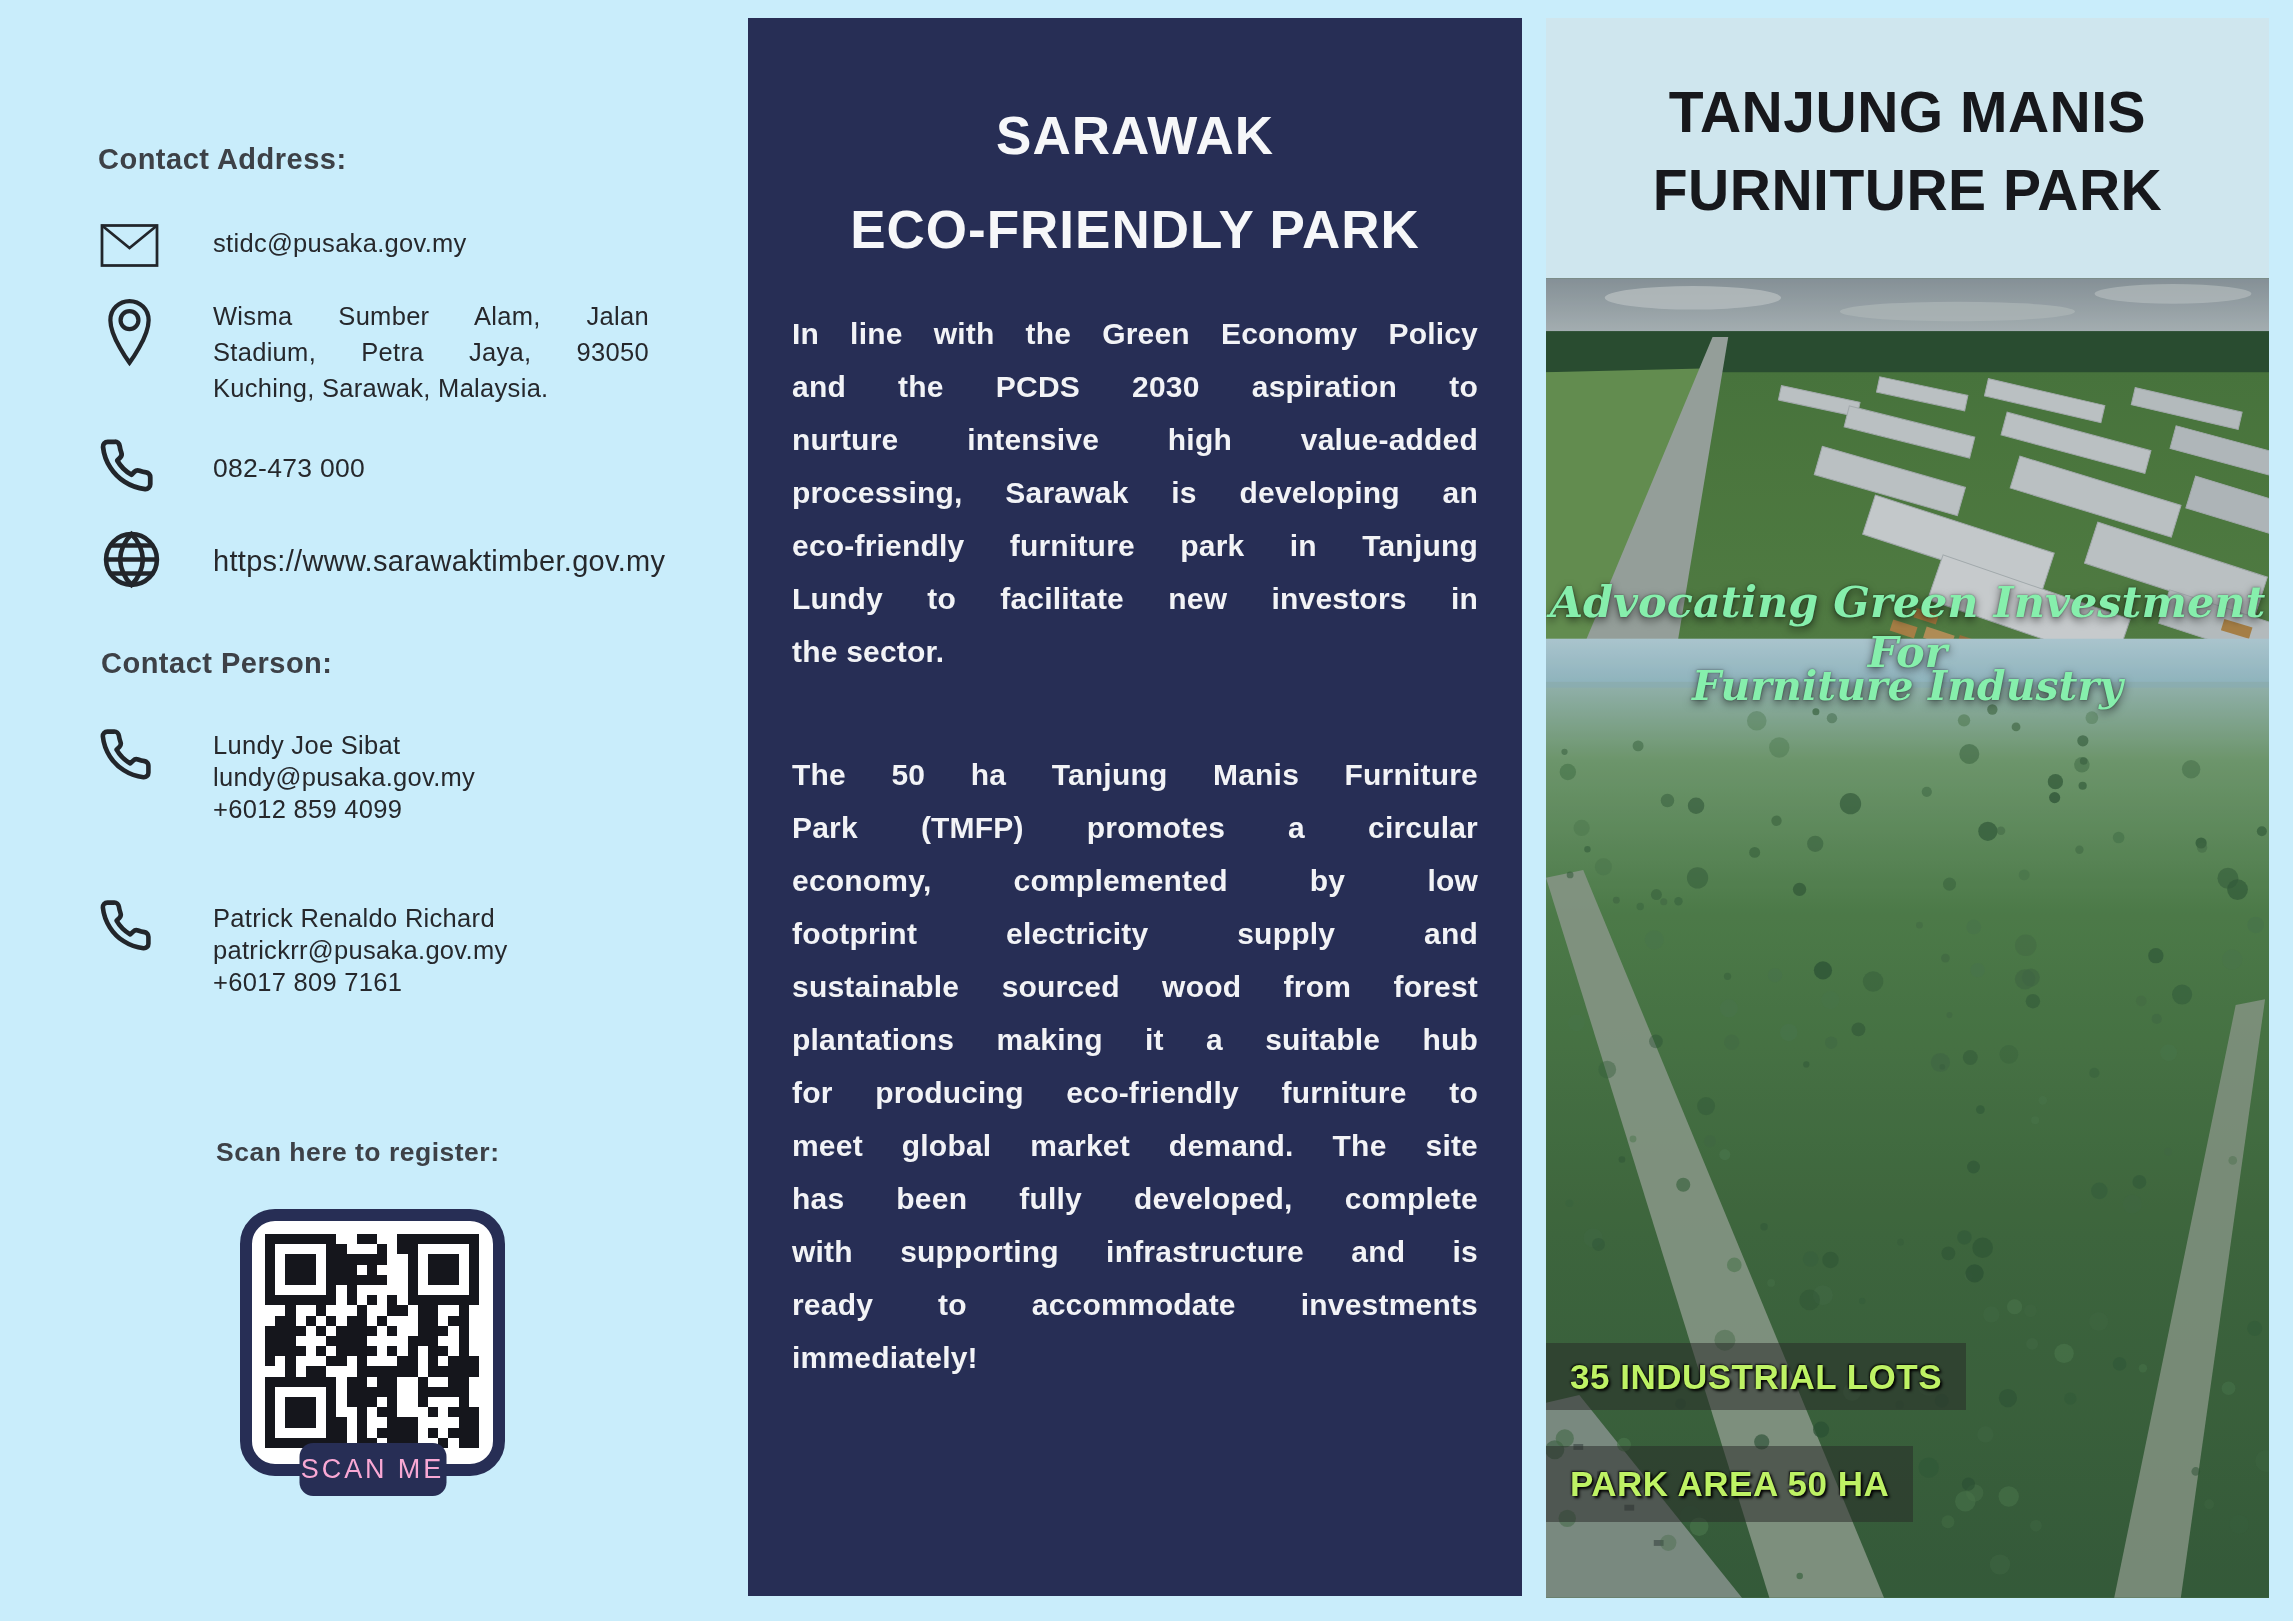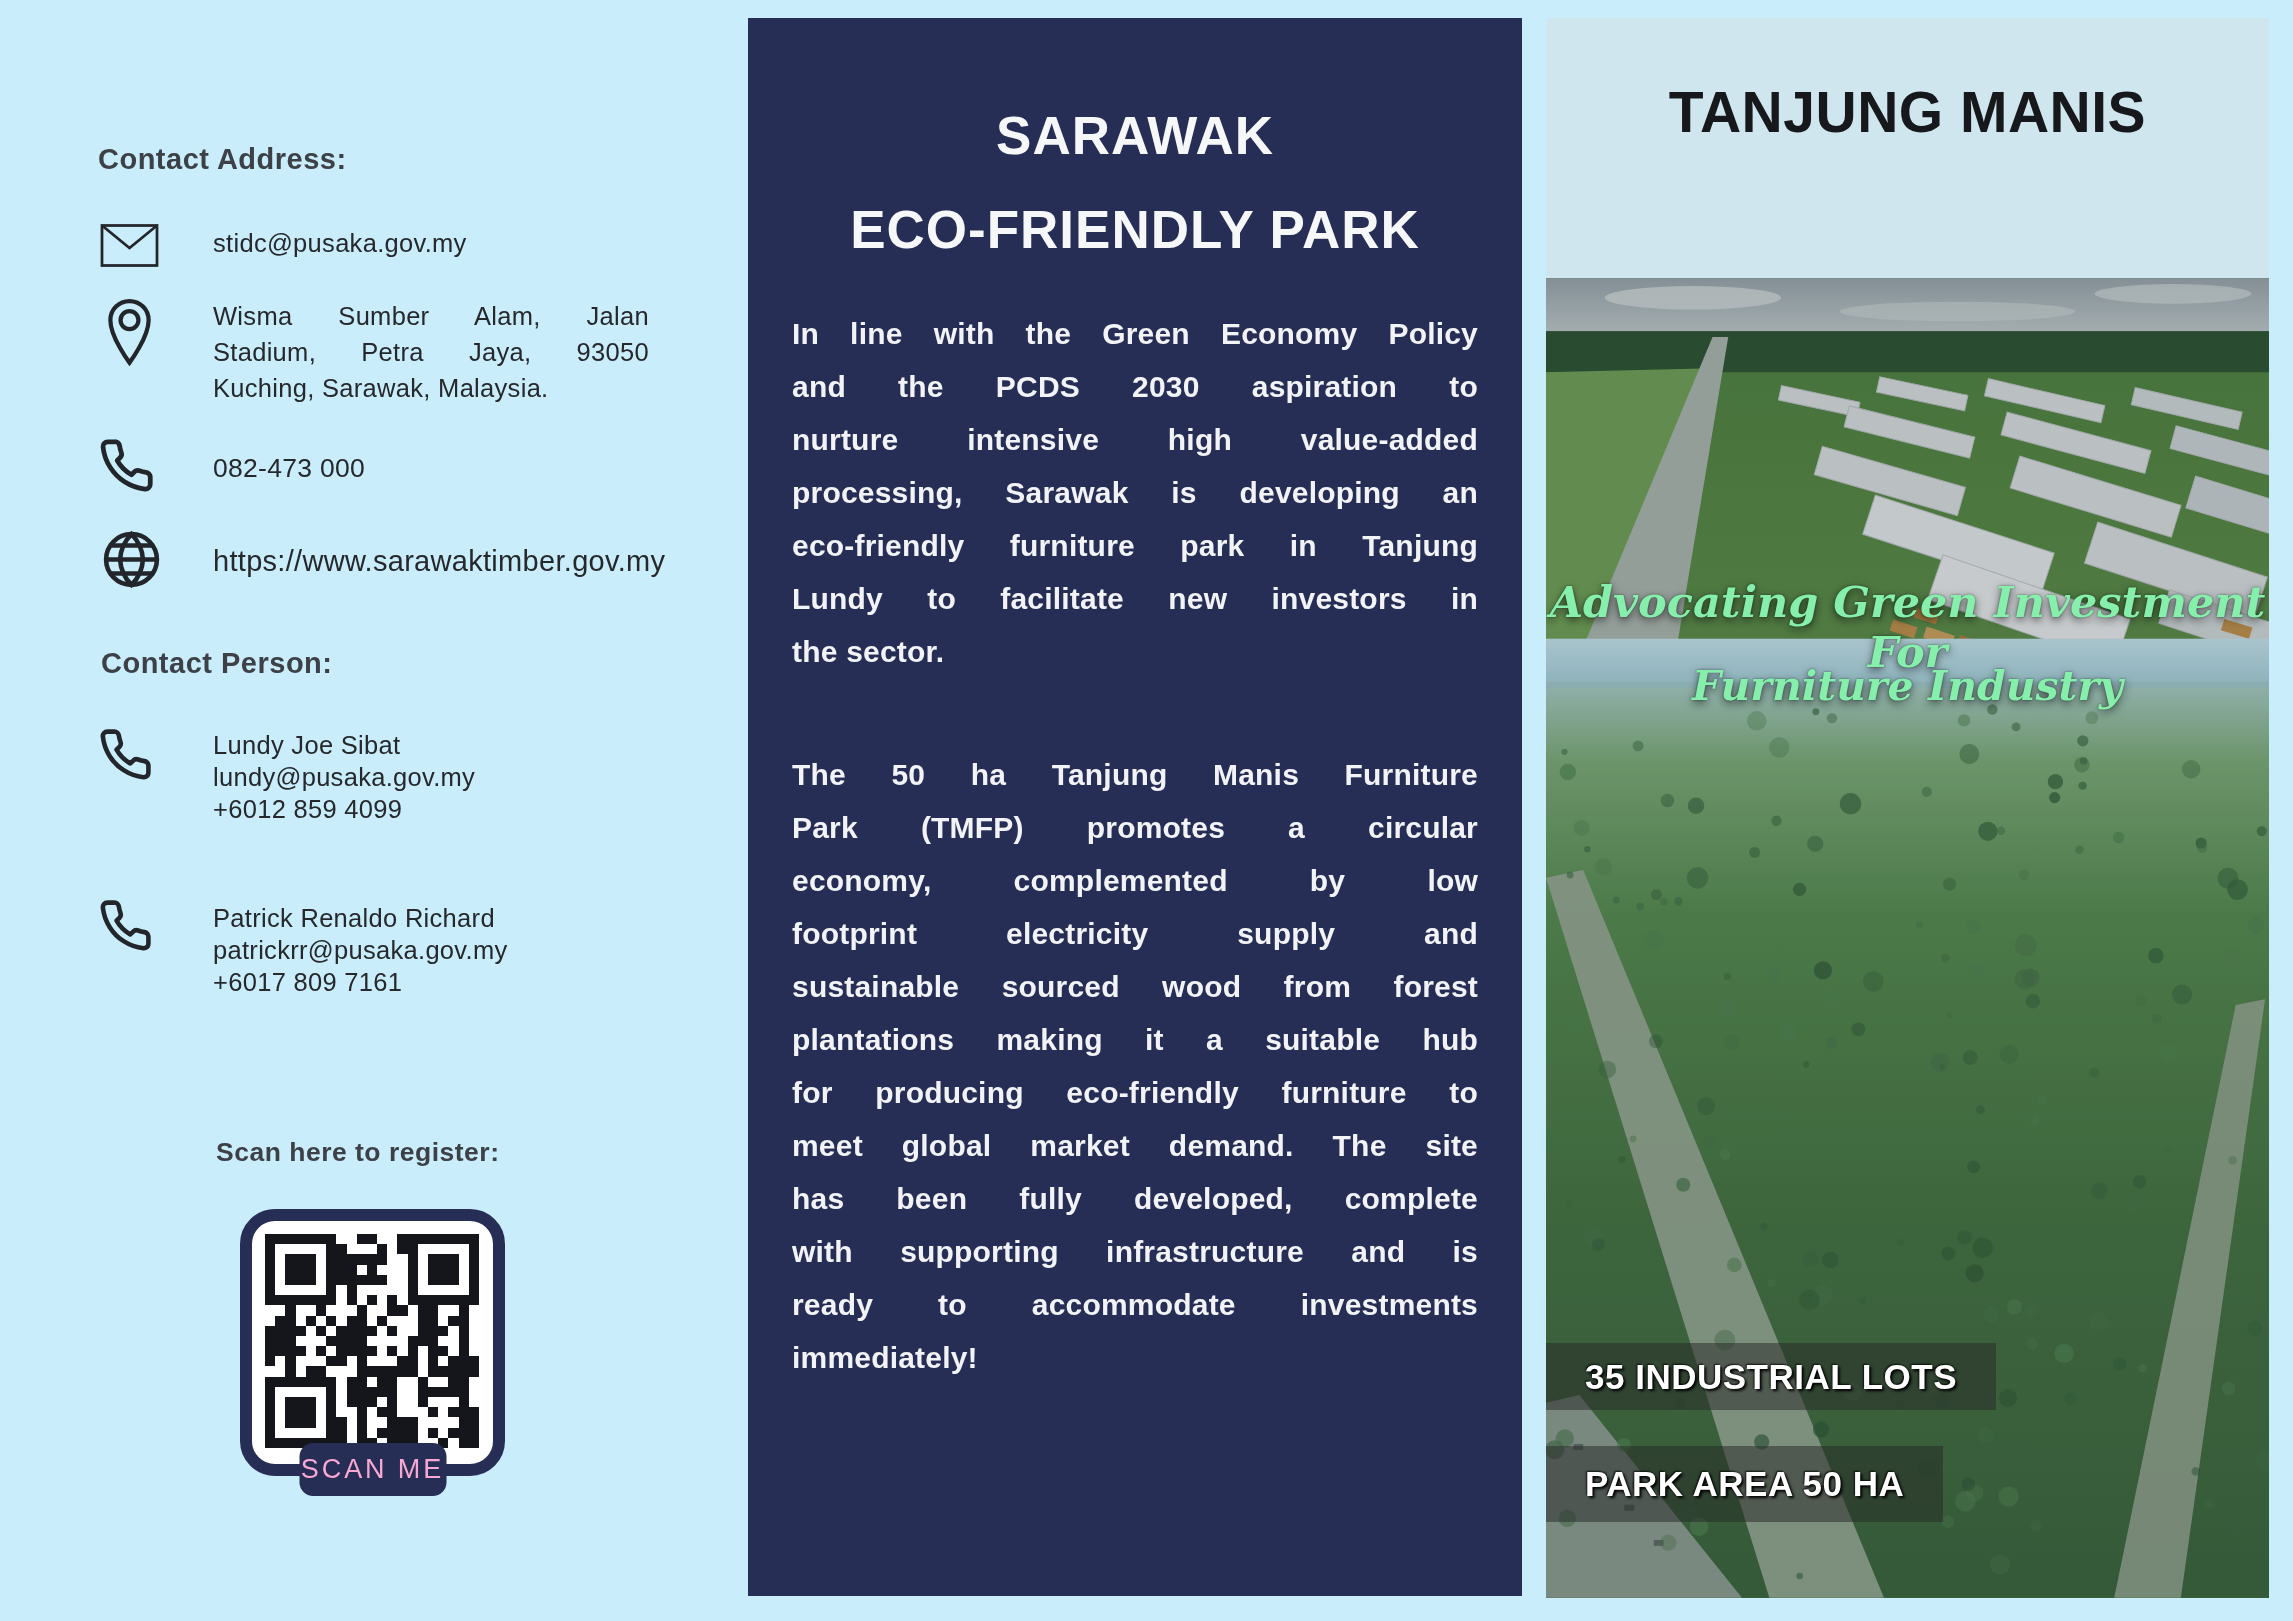--- a/index.html
+++ b/index.html
@@ -40,22 +40,22 @@
   .panel-right{position:absolute;left:1546px;top:17.6px;width:723px;height:1580px;background:#cfe6ee;}
   .r-title{position:absolute;top:55px;left:0;width:100%;text-align:center;
     color:#17181c;font-weight:bold;font-size:57px;line-height:78px;letter-spacing:0.5px;}
   .photo{position:absolute;left:0;top:260px;width:723px;height:1320px;overflow:hidden;background:#4c7a45;}
   .photo-svg{position:absolute;left:0;top:0;width:723px;height:1320px;}
   .tagline{position:absolute;left:0;width:100%;text-align:center;color:#86efac;
     font-family:"DejaVu Serif",serif;font-style:italic;font-weight:bold;
     text-shadow:0 2.9px 8.8px rgba(0,0,0,.6), 0 0 2px rgba(0,0,0,.5);}
   .tagline1{top:299px;font-size:43px;}
   .tagline2{top:384px;font-size:41px;}
-  .stat-band{position:absolute;left:0;background:rgba(40,42,40,.52);color:#ffffff;
-    font-weight:bold;font-size:35px;letter-spacing:0.5px;padding:0 39px;display:inline-block;
+  .stat-band{position:absolute;left:0;background:rgba(40,42,40,.52);color:#bef264;
+    font-weight:bold;font-size:35px;letter-spacing:0.5px;padding:0 24px;display:inline-block;
     text-shadow:2px 2px 2.9px #000,-1px -1px 2px rgba(0,0,0,.8);}
   .stat1{top:1065px;height:67px;line-height:67px;}
   .stat2{top:1168px;height:76px;line-height:76px;}
 </style>
 </head>
 <body>
 
 <div class="canvas">
 
   <section class="panel-left">
@@ -422,20 +422,21 @@
       <div class="pline">has been fully developed, complete</div>
       <div class="pline">with supporting infrastructure and is</div>
       <div class="pline">ready to accommodate investments</div>
       <div class="pline pl-last">immediately!</div>
     </div>
   </section>
 
   <section class="panel-right">
     <div class="r-title">
       <div>TANJUNG MANIS</div>
+      <div>FURNITURE PARK</div>
     </div>
 
     <div class="photo">
       <svg class="photo-svg" viewBox="0 0 738 1347">
         <defs>
           <linearGradient id="skyG" x1="0" y1="0" x2="0" y2="1">
             <stop offset="0" stop-color="#97a2a8"></stop>
               <stop offset="1" stop-color="#c0c9cb"></stop>
           </linearGradient>
           <linearGradient id="estateG" x1="0" y1="0" x2="0" y2="1">

